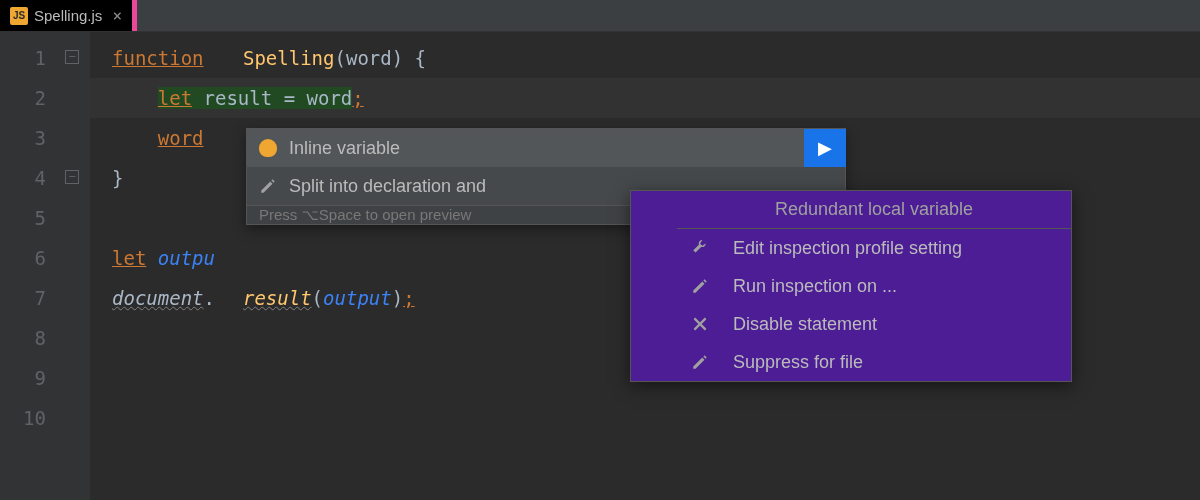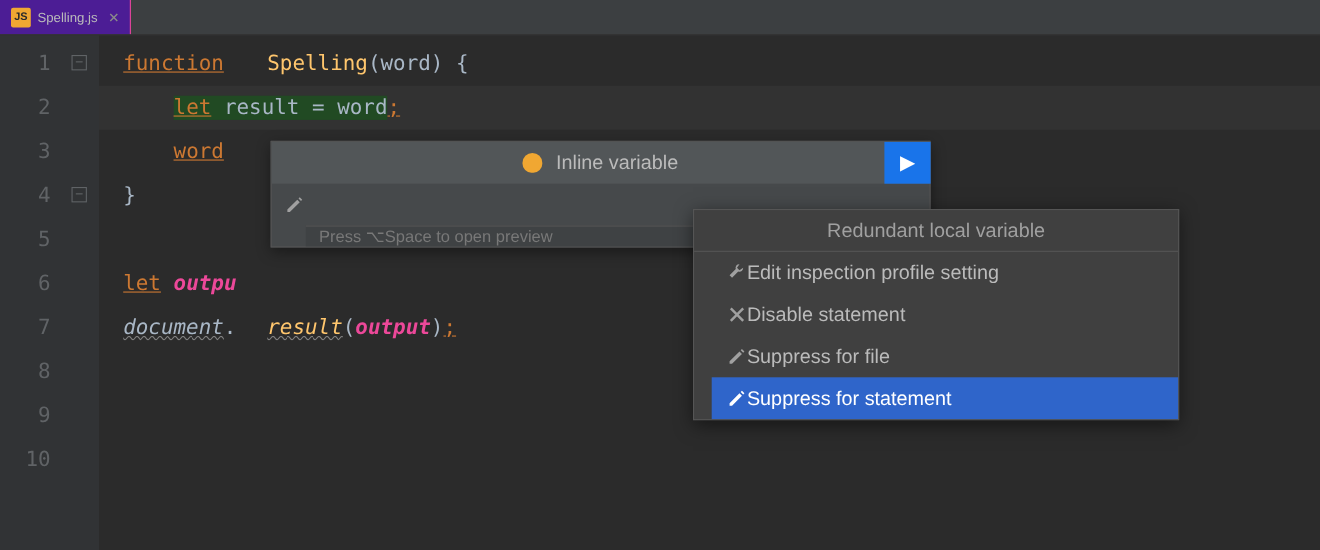--- a/index.html
+++ b/index.html
@@ -18,42 +18,42 @@
     .tab-bar {
       background: #3c3f41;
       height: 32px;
       display: flex;
       border-bottom: 1px solid #323232;
     }
     .tab {
       display: flex;
       align-items: center;
       padding: 0 10px;
-      background: #4c1d95;
-      border-right: 1px solid #ec4899;
+      background: #000000;
+      border-right: 5px solid #ec4899;
       gap: 6px;
       height: 100%;
       justify-content: space-between;
     }
     .tab-icon {
       width: 18px;
       height: 18px;
       background: #f0a732;
       border-radius: 2px;
       display: flex;
       align-items: center;
       justify-content: center;
       font-size: 10px;
       font-weight: bold;
       color: #2b2b2b;
       font-family: sans-serif;
     }
     .tab-label {
       color: #bbbbbb;
-      font-size: 12px;
+      font-size: 15px;
       font-family: -apple-system, sans-serif;
     }
     .tab-close {
       color: #8a8a8a;
       font-size: 16px;
       margin-left: 4px;
       cursor: pointer;
     }
     
     
@@ -110,21 +110,21 @@
       position: absolute;
       left: 0; right: 0;
       height: 40px;
       top: 46px;
       z-index: 0;
     }
     .code-line > * { position: relative; z-index: 1; }
     
     .kw { color: #cc7832; text-decoration: underline; }
     .fn { color: #ffc66d; margin-left: 28px; }
-    .varname { color: #ec4899; font-style: italic; font-weight: bold; }
+    .varname { color: #3b82f6; font-style: italic; }
     .default { color: #a9b7c6; }
     .wavy { text-decoration: underline wavy #808080; text-decoration-thickness: 1px; font-style: italic; }
     .hl-green { background: #214a23; margin-top: 30px; }
     
     
     .popup1 {
       position: absolute;
       left: 246px;
       top: 128px;
       background: #46494b;
@@ -139,29 +139,27 @@
     .popup1 .item {
       display: flex;
       align-items: center;
       height: 38px;
       padding: 0 12px;
       gap: 12px;
     }
     .popup1 .item.selected {
       background: #4b6eaf22;
       background: #525658;
-      justify-content: center;
     }
     .popup1 .hint {
       padding: 0 12px;
       font-size: 15px;
       color: #787878;
       border-top: 1px solid #555;
       background: #3f4244;
-      margin-left: 31px;
     }
     .bulb-icon {
       width: 18px; height: 18px;
       background: #f0a732;
       border-radius: 50% 50% 45% 45%;
       position: relative;
     }
     .arrow-btn {
       position: absolute;
       right: -1px;
@@ -173,42 +171,42 @@
       align-items: center;
       justify-content: center;
       color: white;
     }
     
     
     .popup2 {
       position: absolute;
       left: 630px;
       top: 190px;
-      background: #404040;
+      background: #4c1d95;
       border: 1px solid #555;
       box-shadow: 0 4px 16px rgba(0,0,0,0.5);
       font-family: -apple-system, 'Segoe UI', sans-serif;
       font-size: 18px;
       color: #bbbbbb;
       z-index: 20;
       min-width: 442px;
+      padding-left: 46px;
     }
     .popup2 .header {
       text-align: center;
       padding: 8px 20px;
       color: #a0a0a0;
       border-bottom: 1px solid #555;
     }
     .popup2 .item {
       display: flex;
       align-items: center;
       height: 38px;
       padding: 0 14px;
-      gap: 0;
-      margin-left: 16px;
+      gap: 24px;
     }
     .popup2 .item.selected {
       background: #2f65ca;
       color: #ffffff;
     }
     .icn { width: 18px; height: 18px; display: inline-flex; align-items: center; justify-content: center; color: #a0a0a0; flex-shrink: 0; }
     .popup2 .item.selected .icn { color: #ffffff; }
   </style>
 </head>
 <body>
@@ -264,51 +262,52 @@
     <div class="arrow-btn">
       <span>▶</span>
     </div>
   </div>
   <div class="item">
     <span class="icn">
       <svg viewBox="0 0 16 16" fill="currentColor">
           <path d="M2 12l8-8 2 2-8 8H2v-2z M11 3l1-1 2 2-1 1-2-2z"></path>
         </svg>
     </span>
+    <span>Split into declaration and</span>
   </div>
   <div class="hint">Press ⌥Space to open preview</div>
 </div>
 
 <div class="popup2">
   <div class="header">Redundant local variable</div>
   <div class="item">
     <span class="icn">
       <svg viewBox="0 0 16 16" fill="currentColor">
           <path d="M13 4a3 3 0 01-4 3L4 12l-2-2 5-5a3 3 0 013-4l-2 3 2 2 3-2z"></path>
         </svg>
     </span>
     <span>Edit inspection profile setting</span>
   </div>
   <div class="item">
     <span class="icn">
+      <svg viewBox="0 0 16 16" fill="currentColor">
+          <path d="M2 12l8-8 2 2-8 8H2v-2z M11 3l1-1 2 2-1 1-2-2z"></path>
+        </svg>
+    </span>
+    <span>Run inspection on ...</span>
+  </div>
+  <div class="item">
+    <span class="icn">
       <svg viewBox="0 0 16 16" stroke="currentColor" stroke-width="2" fill="none">
           <path d="M3 3l10 10M13 3L3 13"></path>
         </svg>
     </span>
     <span>Disable statement</span>
   </div>
   <div class="item">
     <span class="icn">
       <svg viewBox="0 0 16 16" fill="currentColor">
           <path d="M2 12l8-8 2 2-8 8H2v-2z M11 3l1-1 2 2-1 1-2-2z"></path>
         </svg>
     </span>
     <span>Suppress for file</span>
   </div>
-  <div class="item selected">
-    <span class="icn">
-      <svg viewBox="0 0 16 16" fill="currentColor">
-          <path d="M2 12l8-8 2 2-8 8H2v-2z M11 3l1-1 2 2-1 1-2-2z"></path>
-        </svg>
-    </span>
-    <span>Suppress for statement</span>
-  </div>
 </div>
 
 </body></html>

